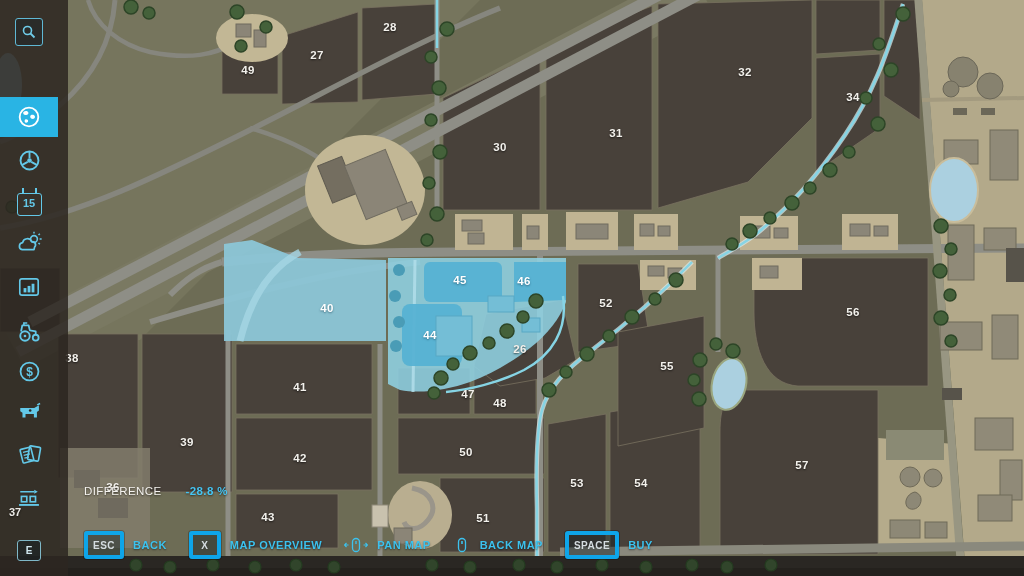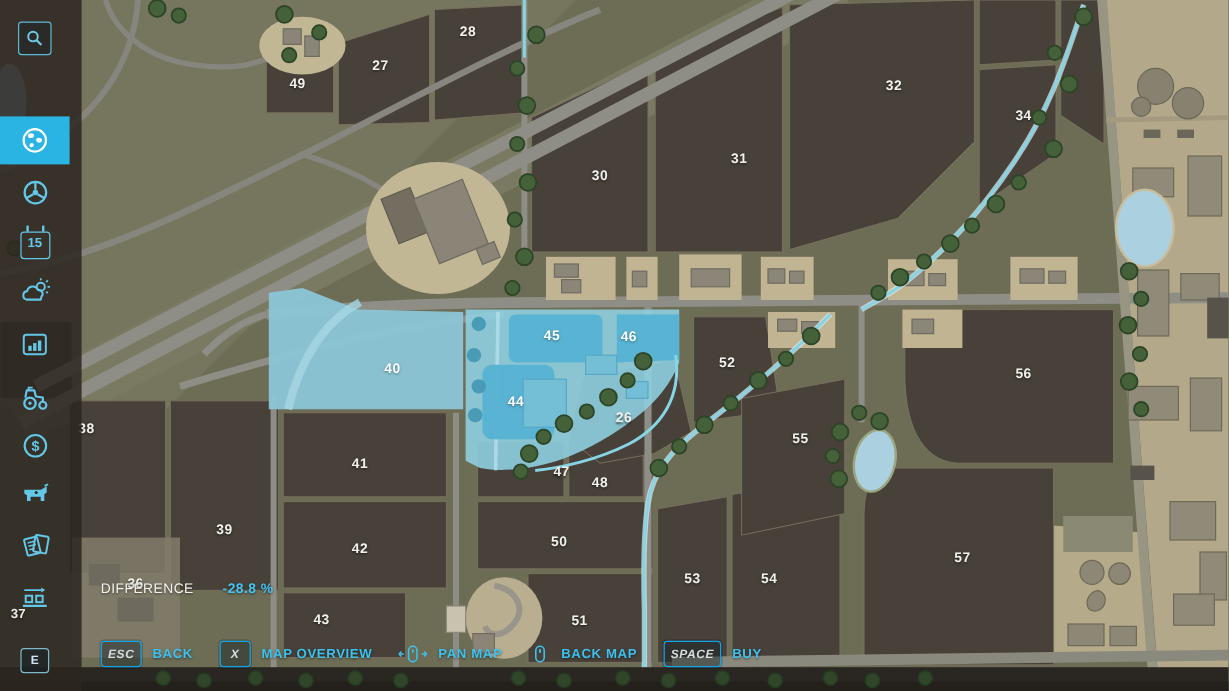--- a/index.html
+++ b/index.html
@@ -38,24 +38,24 @@
   .hud-stats{position:absolute;left:84px;top:482px;line-height:15px;white-space:nowrap;
     text-shadow:0 1px 2px rgba(0,0,0,.55);}
   .hud-stats .lab{color:#f4f2ee;font-size:11.5px;font-weight:normal;letter-spacing:.4px;}
   .hud-stats .val{color:#45c4f2;font-size:11.5px;font-weight:bold;letter-spacing:.4px;}
   .hud-stats .gap1{display:inline-block;width:24px;}
   .hud-stats .gap2{display:inline-block;width:18px;}
 
   
   .hud-bar{position:absolute;left:84px;top:535px;height:20px;display:flex;align-items:center;}
   .bar-item{display:flex;align-items:center;}
-  .bar-key{min-width:14px;height:14px;padding:3px 5px;border:1px solid #0ea5e9;border-radius:3px;
+  .bar-key{min-width:14px;height:14px;padding:3px 5px;border:4px solid #0ea5e9;border-radius:3px;
     background:rgba(18,30,36,.45);display:flex;align-items:center;justify-content:center;
     font-size:10px;font-weight:bold;color:#d5dde0;letter-spacing:.5px;
-    box-shadow:0 0 0 1px rgba(0,0,0,.25);font-style:italic;}
+    box-shadow:0 0 0 1px rgba(0,0,0,.25);}
   .bar-label{margin-left:9px;font-size:11px;font-weight:bold;color:#3cc2ee;letter-spacing:.5px;
     text-shadow:0 1px 2px rgba(0,0,0,.5);}
   .bar-mouse{display:flex;align-items:center;color:#3cc2ee;}
 </style>
 </head>
 <body>
 
 <div class="stage">
 
   <svg class="map" width="1024" height="576" viewBox="0 0 1024 576">

